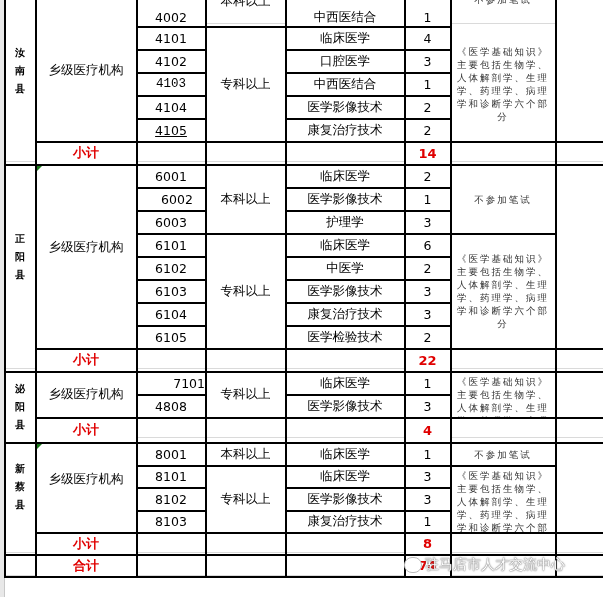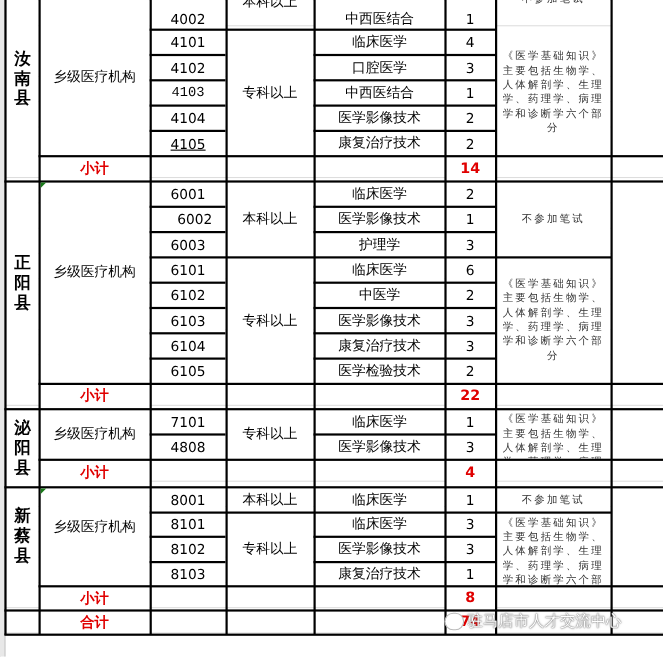--- a/index.html
+++ b/index.html
@@ -6,21 +6,21 @@
   body { width:603px; height:597px; overflow:hidden; background:#fff; position:relative;
          font-family:"DejaVu Sans", sans-serif; }
   .grid { position:absolute; left:0; top:0; width:603px; height:597px;
           background-image:
             linear-gradient(to right, #dadada 1px, transparent 1px),
             linear-gradient(to bottom, #dadada 1px, transparent 1px);
           background-size: 100% 23px; }
   .rowhdr { position:absolute; left:0; top:0; width:4px; height:597px; background:#e8e8e8; border-right:1px solid #c8c8c8; }
   .cell { position:absolute; box-sizing:border-box; display:flex; align-items:center; justify-content:center;
           font-size:12.5px; color:#000; text-align:center; overflow:hidden; background:#fff; }
-  .county { font-weight:bold; font-size:15px; line-height:18px; writing-mode:horizontal-tb; flex-direction:column; }
+  .county { font-weight:bold; font-size:10px; line-height:18px; writing-mode:horizontal-tb; flex-direction:column; }
   .red { color:#e00000; font-weight:bold; font-size:13px; }
   .note { font-size:9.5px; color:#333; line-height:13px; letter-spacing:2px; padding:0 3px; align-items:center; text-align:center;}
   .noteclip { align-items:flex-start; padding-top:3px;}
   .hl { position:absolute; height:1.5px; background:#000; }
   .vl { position:absolute; width:1.5px; background:#000; }
   .tri { position:absolute; width:0; height:0; border-top:5px solid #1a7a1a; border-right:5px solid transparent; }
   .wm { position:absolute; left:404px; top:556px; font-size:14px; color:#fff; text-shadow:0 0 1px #555,0 0 2px #777; letter-spacing:0; display:flex; align-items:center; gap:3px; }
   .wm-icon { width:16px; height:14px; border:1.5px solid #bbb; border-radius:8px; background:#fff; }
 </style>
 </head>
@@ -218,21 +218,21 @@
 <div class="cell red" style="left:405px;top:349px;width:45px;height:22px;">
     <span>22</span>
   </div>
 
 <div class="cell county" style="left:5px;top:372px;width:30px;height:70px;">
   <span style="width:14px;word-break:break-all;">泌阳县</span>
 </div>
 <div class="cell" style="left:36px;top:372px;width:100px;height:45px;">
     <span>乡级医疗机构</span>
   </div>
-<div class="cell" style="left:137px;top:372px;width:68px;height:22px;">
+<div class="cell" style="left:137px;top:372px;width:68px;height:22px;justify-content:flex-end;">
     <span>7101</span>
   </div>
 <div class="cell" style="left:137px;top:395px;width:68px;height:22px;">
     <span>4808</span>
   </div>
 <div class="cell" style="left:206px;top:372px;width:79px;height:45px;">
     <span>专科以上</span>
   </div>
 <div class="cell" style="left:286px;top:372px;width:118px;height:22px;">
     <span>临床医学</span>

